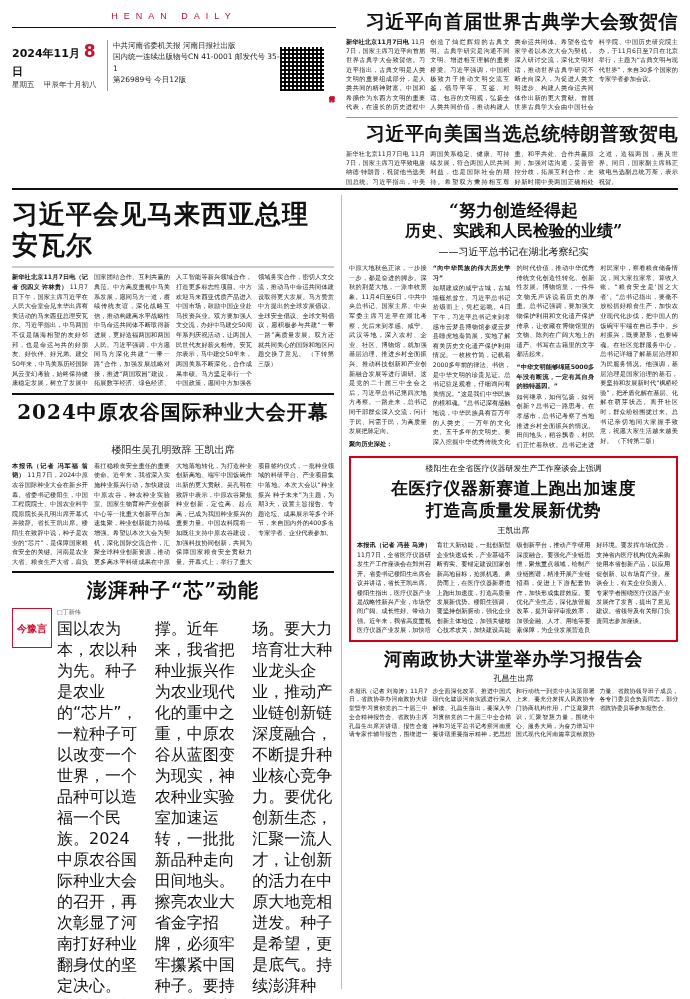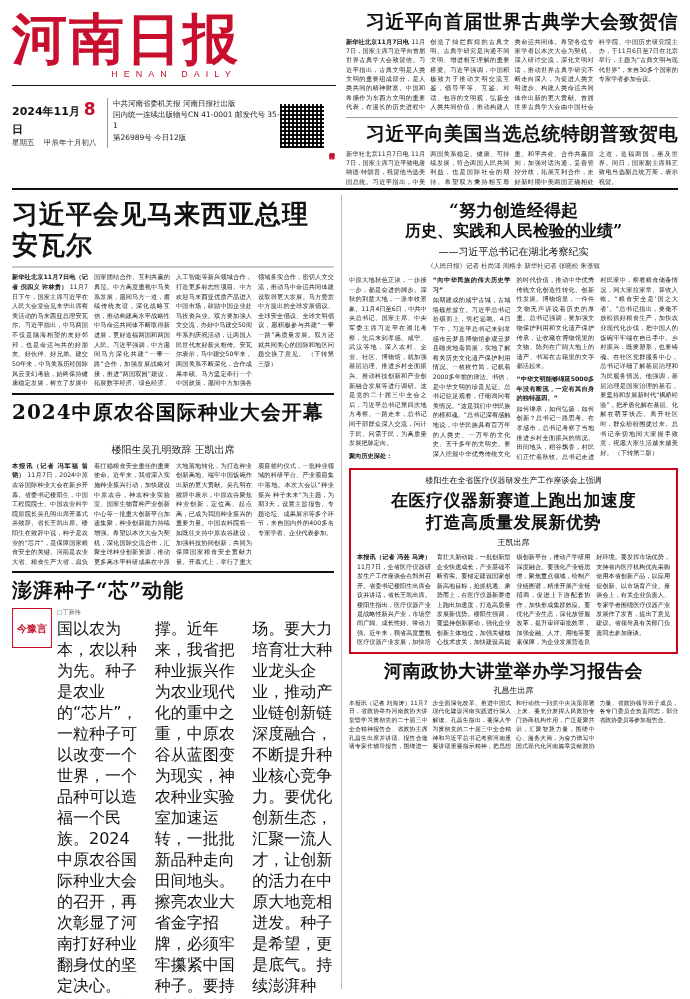--- a/index.html
+++ b/index.html
@@ -307,21 +307,21 @@
     font-family: "DejaVu Serif", "Liberation Serif", serif;
     font-size: 18px; font-weight: 700; text-align:center;
     letter-spacing:.5px; margin-top: 5px;
   }
   .bottom-sub { font-size: 8px; text-align:center; margin-top:2px; }
 
   
   .feature-head {
     font-family: "DejaVu Serif", "Liberation Serif", serif;
     font-size: 20px; font-weight:700; letter-spacing:1px;
-    text-align:left;
+    text-align:center;
   }
   .jinyu {
     display:flex; align-items:flex-start; gap:5px; margin-top:4px;
   }
   .jinyu-badge {
     flex: 0 0 40px;
     height: 40px;
     border: 1.5px solid #c8102e;
     color: #c8102e;
     font-family: "DejaVu Serif", "Liberation Serif", serif;
@@ -339,21 +339,20 @@
   .tiny-cols3 { column-count: 3; }
   .hr-black { border-top: 2px solid #111; margin: 5px 0 4px; }
 </style>
 </head>
 <body>
 
 <div class="page">
 
   <div class="masthead">
     <div class="mast-left">
-      <div class="mast-title">河南日报</div>
       <div class="mast-sub">HENAN DAILY</div>
       <div class="mast-meta">
         <div class="mast-date">
           <div class="d1">
             <span>2024年11月</span>
             <span class="big">8</span>
             <span>日</span>
           </div>
           <div class="d2">
             <span>星期五</span>
@@ -441,21 +440,20 @@
       </div>
     </div>
 
     <div class="col-right">
 
       <div class="quote-box">
         <div class="q1">“努力创造经得起</div>
         <div class="q2">历史、实践和人民检验的业绩”</div>
         <div class="q3">——习近平总书记在湖北考察纪实</div>
       </div>
-      <div class="byline">《人民日报》记者 杜尚泽 周格非  新华社记者 张晓松 朱基钗</div>
 
       <div class="cols3 cols4" style="column-count:4">
         <span>中原大地秋色正浓，一步接一步，都是奋进的脚步。深秋的荆楚大地，一派丰收景象。11月4日至6日，中共中央总书记、国家主席、中央军委主席习近平在湖北考察，先后来到孝感、咸宁、武汉等地，深入农村、企业、社区、博物馆，就加强基层治理、推进乡村全面振兴、推动科技创新和产业创新融合发展等进行调研。这是党的二十届三中全会之后，习近平总书记第四次地方考察。一路走来，总书记同干部群众深入交流，问计于民、问需于民，为高质量发展把脉定向。</span>
         <span class="subhead-inline">聚向历史深处：</span>
         <span class="subhead-inline">“向中华民族的伟大历史学习”</span>
         <span>如期建成的咸宁古城，古城墙巍然耸立。习近平总书记拾级而上，凭栏远眺。4日下午，习近平总书记来到孝感市云梦县博物馆参观云梦县睡虎地秦简展，实地了解有关历史文化遗产保护利用情况。一枚枚竹简，记载着2000多年前的律法、书信，是中华文明的珍贵见证。总书记驻足观看，仔细询问有关情况。“这是我们中华民族的根和魂。”总书记深有感触地说，中华民族具有百万年的人类史、一万年的文化史、五千多年的文明史。要深入挖掘中华优秀传统文化的时代价值，推动中华优秀传统文化创造性转化、创新性发展。博物馆里，一件件文物无声诉说着历史的厚重。总书记强调，要加强文物保护利用和文化遗产保护传承，让收藏在博物馆里的文物、陈列在广阔大地上的遗产、书写在古籍里的文字都活起来。</span>
         <span class="subhead-inline">“中华文明能够绵延5000多年没有断流，一定有其自身的独特基因。”</span>
         <span>如何继承，如何弘扬，如何创新？总书记一路思考。在孝感市，总书记考察了当地推进乡村全面振兴的情况。田间地头，稻谷飘香，村民们正忙着秋收。总书记走进村民家中，察看粮食储备情况，同大家拉家常、算收入账。“粮食安全是‘国之大者’。”总书记指出，要毫不放松抓好粮食生产，加快农业现代化步伐，把中国人的饭碗牢牢端在自己手中。乡村振兴，既要塑形，也要铸魂。在社区党群服务中心，总书记详细了解基层治理和为民服务情况。他强调，基层治理是国家治理的基石，要坚持和发展新时代“枫桥经验”，把矛盾化解在基层、化解在萌芽状态。离开社区时，群众纷纷围拢过来。总书记亲切地同大家握手致意，祝愿大家生活越来越美好。</span>
         <span>（下转第二版）</span>
       </div>

